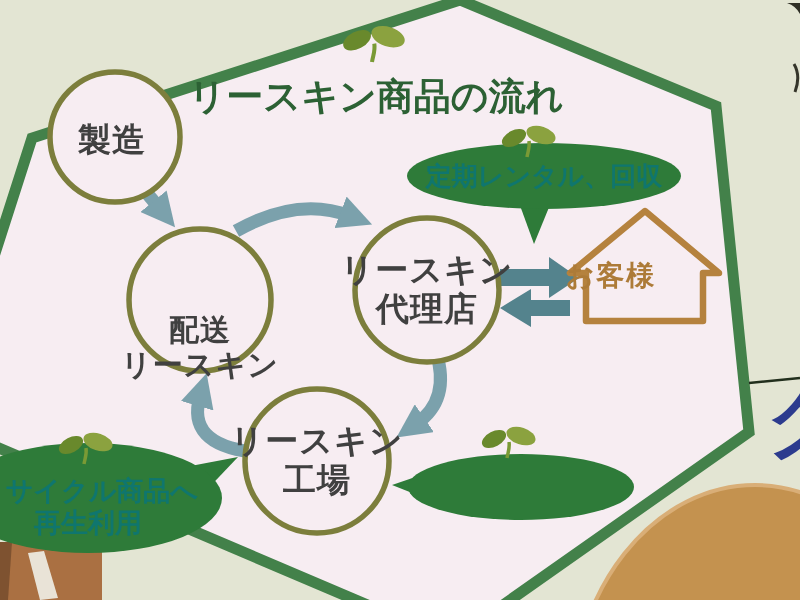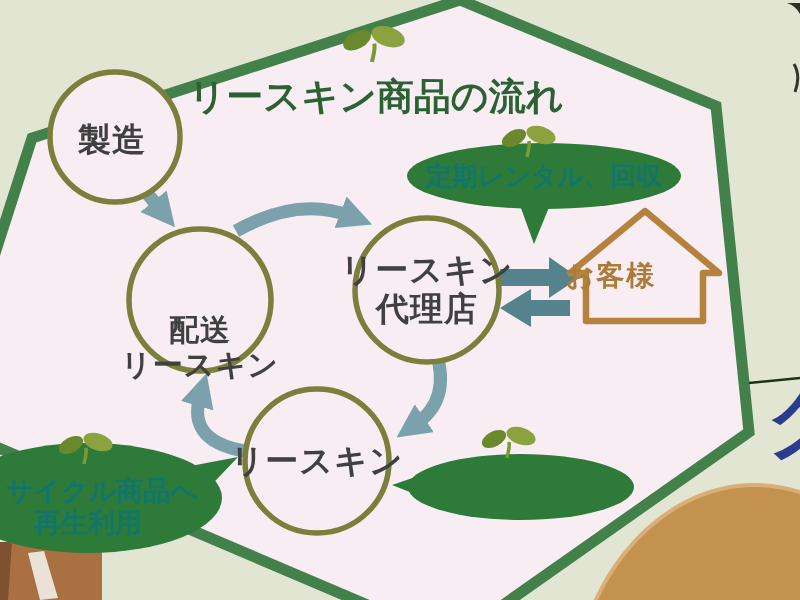--- a/index.html
+++ b/index.html
@@ -109,20 +109,21 @@
     <span class="nline">リースキン</span>
   </div>
 
   <div class="label green-text node-sm node-label" style="left:427px;top:290px;">
     <span class="nline">リースキン</span>
     <span class="nline">代理店</span>
   </div>
 
   <div class="label green-text node-sm node-label" style="left:317px;top:461px;">
     <span class="nline">リースキン</span>
+    <span class="nline">工場</span>
   </div>
 
   <div class="label bubble-text" style="left:544px;top:176px;">定期レンタル、回収</div>
 
 
   <div class="label bubble-text" style="left:88px;top:507px;font-size:27px;">
     <span class="bline">リサイクル商品へ</span>
     <span class="bline">再生利用</span>
   </div>
 

